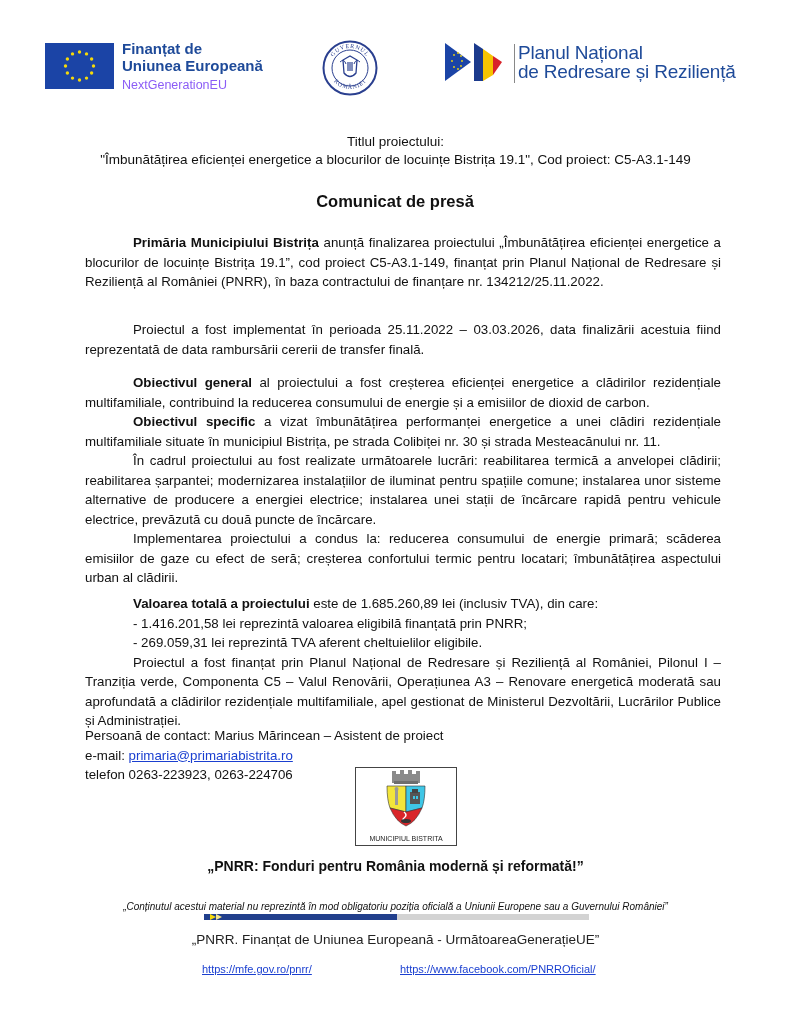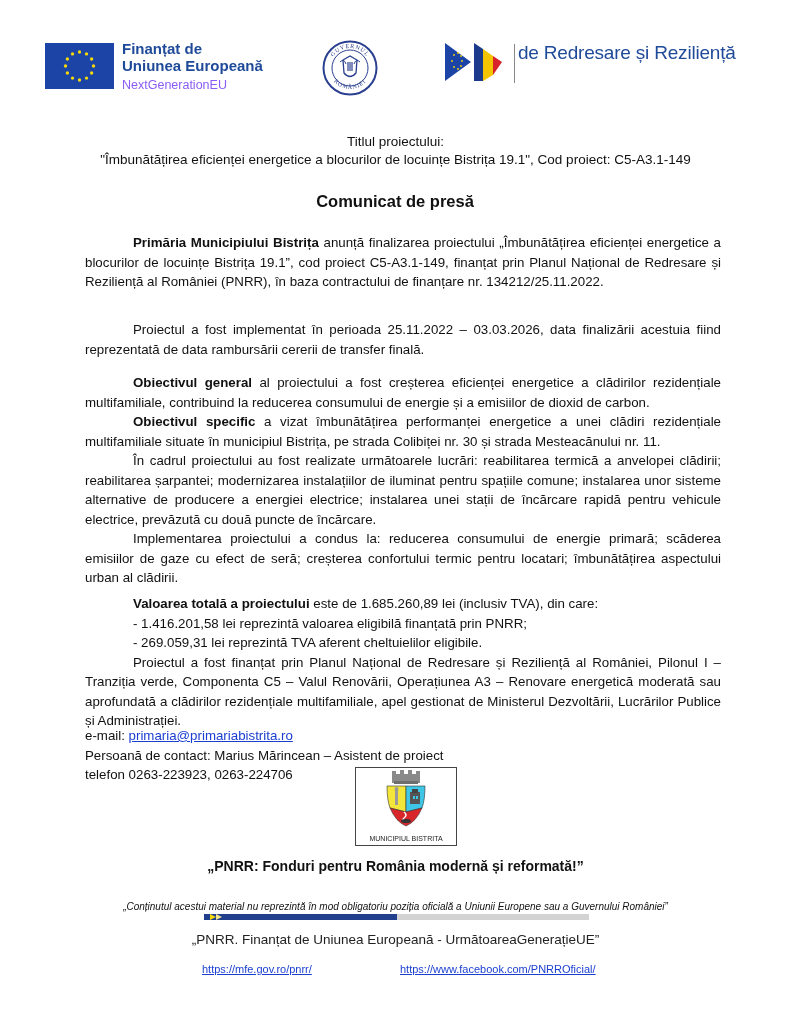--- a/index.html
+++ b/index.html
@@ -105,20 +105,21 @@
       <circle cx="9" cy="26" r="0.9"></circle>
         <circle cx="7" cy="20" r="0.9"></circle>
     </g>
     <polygon points="29,2 38,8 38,40 29,40" fill="#1b3a8c"></polygon>
     <polygon points="38,8 48,15 48,34 38,40" fill="#f5c400"></polygon>
     <polygon points="48,15 57,21 48,34" fill="#d8232a"></polygon>
   </svg>
 </div>
 <div class="abs pnrr-bar"></div>
 <div class="abs pnrr-text">
+  <div>Planul Național</div>
   <div>de Redresare și Reziliență</div>
 </div>
 
 <div class="abs center doc title-label">Titlul proiectului:</div>
 <div class="abs center doc title-text">"Îmbunătățirea eficienței energetice a blocurilor de locuințe Bistrița 19.1", Cod proiect: C5-A3.1-149</div>
 <div class="abs center doc press">Comunicat de presă</div>
 
 <div class="para doc indent" style="top:233px;">
   <b>Primăria Municipiului Bistrița</b><span> anunță finalizarea proiectului „Îmbunătățirea eficienței energetice a blocurilor de locuințe Bistrița 19.1”, cod proiect C5-A3.1-149, finanțat prin Planul Național de Redresare și Reziliență al României (PNRR), în baza contractului de finanțare nr. 134212/25.11.2022.</span>
 </div>
@@ -138,22 +139,22 @@
 <div class="para doc indent" style="top:529px;">Implementarea proiectului a condus la: reducerea consumului de energie primară; scăderea emisiilor de gaze cu efect de seră; creșterea confortului termic pentru locatari;  îmbunătățirea aspectului urban al clădirii.</div>
 
 <div class="para doc" style="top:594px;">
   <p class="indent"><b>Valoarea totală a proiectului</b><span> este de 1.685.260,89 lei (inclusiv TVA), din care:</span></p>
   <p style="padding-left:48px;">- 1.416.201,58 lei reprezintă valoarea eligibilă finanțată prin PNRR;</p>
   <p style="padding-left:48px;">- 269.059,31 lei reprezintă TVA aferent cheltuielilor eligibile.</p>
   <p class="indent">Proiectul a fost finanțat prin Planul Național de Redresare și Reziliență al României, Pilonul I – Tranziția verde, Componenta C5 – Valul Renovării, Operațiunea A3 – Renovare energetică moderată sau aprofundată a clădirilor rezidențiale multifamiliale, apel gestionat de Ministerul Dezvoltării, Lucrărilor Publice și Administrației.</p>
 </div>
 
 <div class="para doc" style="top:726px; text-align:left;">
+  <p>Persoană de contact: Marius Mărincean – Asistent de proiect</p>
   <p><span>e-mail: </span><a class="link">primaria@primariabistrita.ro</a></p>
-  <p>Persoană de contact: Marius Mărincean – Asistent de proiect</p>
   <p>telefon 0263-223923, 0263-224706</p>
 </div>
 
 <div class="abs crest-box">
   <svg width="100" height="66" viewBox="0 0 100 66">
 
     <rect x="36" y="6" width="28" height="9" fill="#8a8a8a"></rect>
     <rect x="36" y="3" width="4" height="4" fill="#8a8a8a"></rect>
     <rect x="44" y="2" width="4" height="5" fill="#8a8a8a"></rect>
     <rect x="52" y="2" width="4" height="5" fill="#8a8a8a"></rect>

